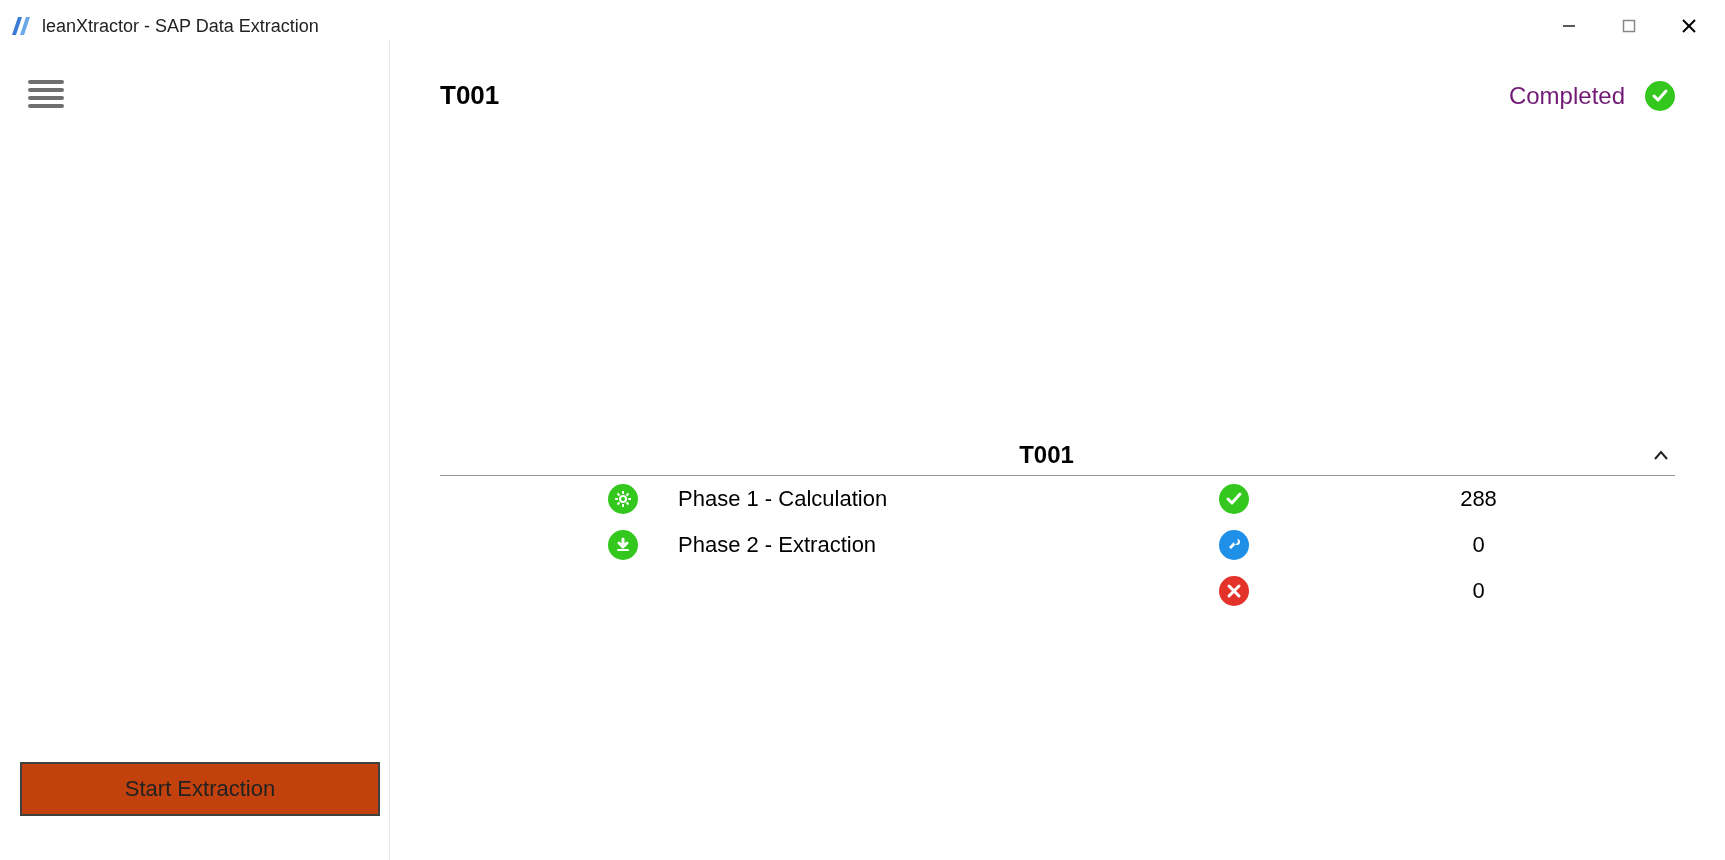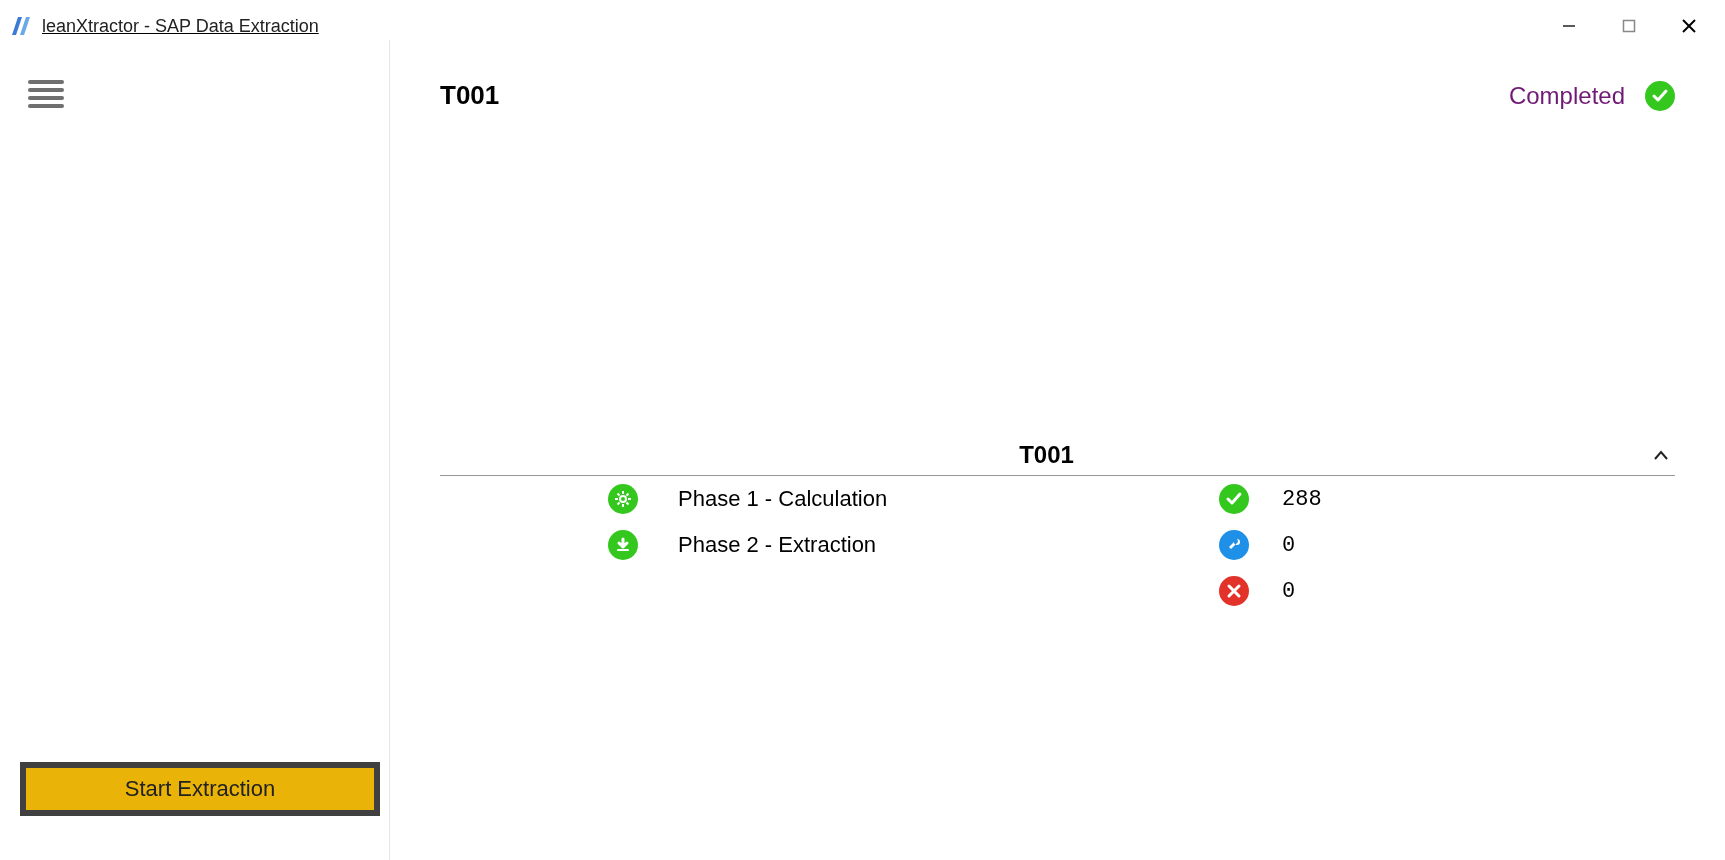--- a/index.html
+++ b/index.html
@@ -9,21 +9,20 @@
   width: 1725px;
   height: 860px;
   overflow: hidden;
   color: #000;
 }
 .titlebar {
   display: flex;
   align-items: center;
   height: 40px;
   padding: 12px 6px 0 10px;
-  text-decoration: underline;
 }
 .titlebar .title-logo { margin-right: 8px; }
 .titlebar .title-text { font-size: 18px; color: #222; flex: 0 0 auto; }
 .titlebar .spacer { flex: 1; }
 .win-btn {
   width: 60px; height: 40px; display: flex; align-items: center; justify-content: center;
   font-size: 18px; color: #222;
 }
 .app-body {
   display: flex;
@@ -47,21 +46,21 @@
 .brand-text .x { color: #6aa8e8; font-weight: 600; }
 .hamburger {
   width: 48px; height: 48px; border-radius: 24px;
   display: flex; flex-direction: column; justify-content: center; align-items: center;
   gap: 4px; margin-left: 2px;
 }
 .hamburger .bar { width: 36px; height: 4px; background: #6f6f6f; border-radius: 2px; }
 .start-btn {
   margin-top: auto;
   width: 360px; height: 54px;
-  border: 6px solid #404040; background: #eab308;
+  border: 2px solid #404040; background: #c2410c;
   font-size: 22px; color: #222;
   display: flex; align-items: center; justify-content: center;
   cursor: pointer;
   margin-bottom: 24px;
 }
 .main {
   flex: 1; padding: 40px 50px 21px 50px; display: flex; flex-direction: column;
 }
 .header-row {
   display: flex; align-items: center;
@@ -86,21 +85,21 @@
   grid-template-columns: 150px 40px 520px 60px 1fr;
   align-items: center;
   padding: 8px 0;
   font-size: 22px;
   gap: 18px;
 }
 .phase-row .lead { }
 .phase-row .icon { }
 .phase-row .label { padding-left: 12px; }
 .phase-row .status { display:flex; justify-content:center; }
-.phase-row .count { text-align: left; font-family: Liberation Mono, monospace; }
+.phase-row .count { text-align: center; }
 .circle-icon {
   width: 30px; height: 30px; border-radius: 50%; display: inline-flex; align-items: center; justify-content: center;
   color: #fff;
 }
 .green { background: #34c81e; }
 .blue  { background: #1e90e8; }
 .red   { background: #e2322a; }
 svg { display:block; }
 </style>
 </head>

